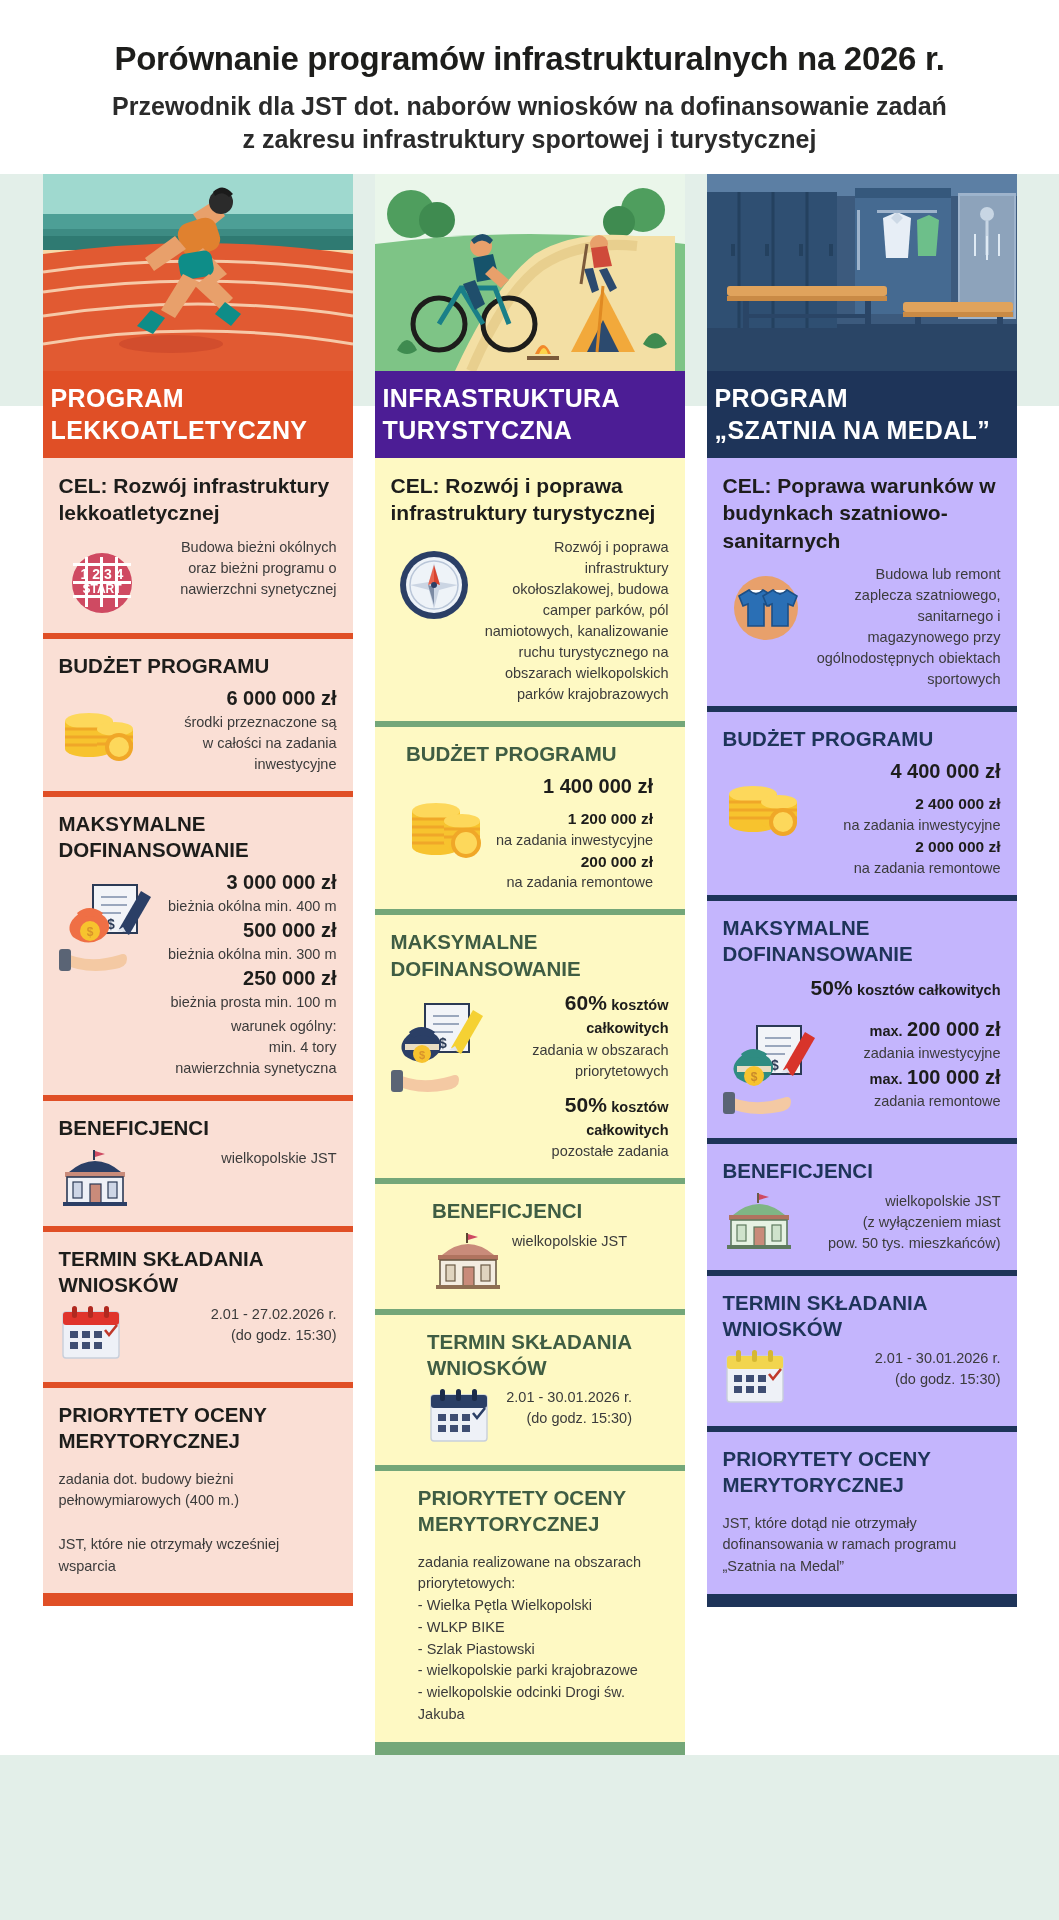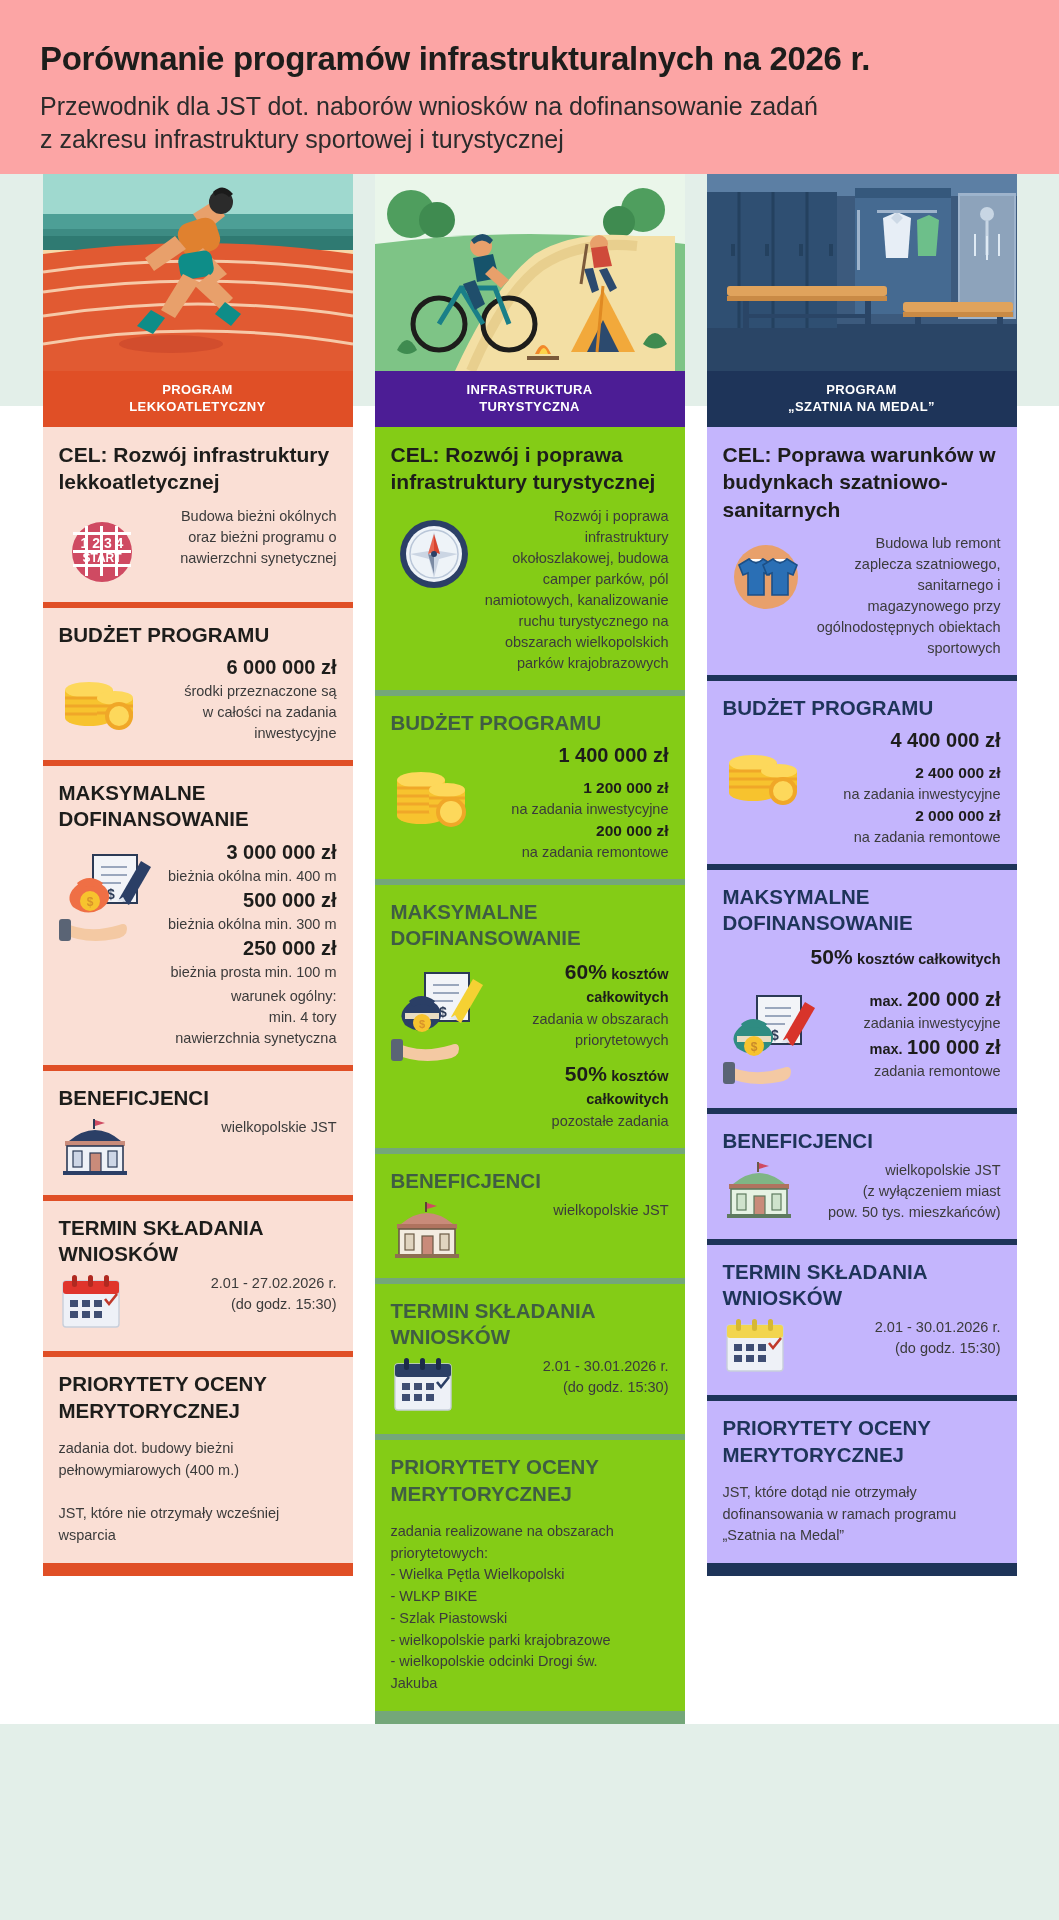--- a/index.html
+++ b/index.html
@@ -4,34 +4,34 @@
 <style>
   * { box-sizing: border-box; margin: 0; padding: 0; }
   html, body {
     width: 1059px;
     background: #e3efe9;
     font-family: "Liberation Sans", sans-serif;
   }
   body { padding-bottom: 0; }
 
   
-  .header { padding: 40px 40px 18px 40px; background: #fca5a5; }
+  .header { text-align: center; padding: 40px 40px 18px 40px; background: #ffffff; }
   .title {
     font-size: 33px;
     font-weight: bold;
     color: #1d1d1b;
     letter-spacing: -0.3px;
     line-height: 1.15;
   }
   .subtitle {
     font-size: 25px;
     color: #2b2b2b;
     line-height: 1.32;
     margin-top: 12px;
-    font-weight: normal;
+    font-weight: bold;
   }
 
   
   .stage { position: relative; }
   .stage-bg-top {
     position: absolute; left: 0; right: 0; top: 0; height: 232px;
     background: #e3efe9; z-index: 0;
   }
   .stage-bg-bottom {
     position: absolute; left: 0; right: 0; top: 232px; bottom: 0;
@@ -46,36 +46,35 @@
     padding: 0 26px;
     align-items: flex-start;
   }
   .card { width: 310px; display: flex; flex-direction: column; }
 
   
   .hero { height: 197px; width: 100%; position: relative; overflow: hidden; display:block; }
 
   
   .banner {
-    text-align: center;
     color: #ffffff;
     font-weight: bold;
-    font-size: 13px;
+    font-size: 25px;
     letter-spacing: 0.4px;
     line-height: 1.28;
     padding: 11px 8px 12px 8px;
   }
   .c1 .banner { background: #e04f26; }
   .c2 .banner { background: #4c1d95; }
   .c3 .banner { background: #1e3459; }
 
   
   .body { display: flex; flex-direction: column; flex: 1; }
   .c1 .body { background: #fadfd5; }
-  .c2 .body { background: #84cc16; }
+  .c2 .body { background: #fef9c3; align-items: center; }
   .c3 .body { background: #c4b5fd; }
 
   .sec { padding: 14px 16px 16px 16px; position: relative; }
   .rule { height: 6px; width: 100%; }
   .c1 .rule { background: #e04f26; }
   .c2 .rule { background: #74a779; }
   .c3 .rule { background: #1e3459; }
 
   .sec-title {
     font-weight: bold;

